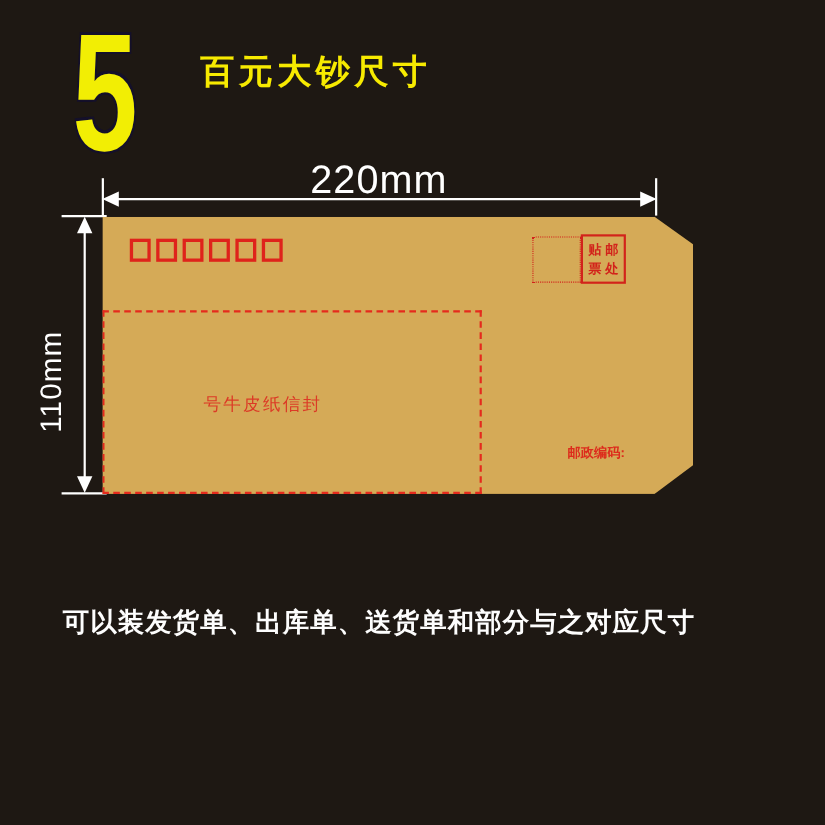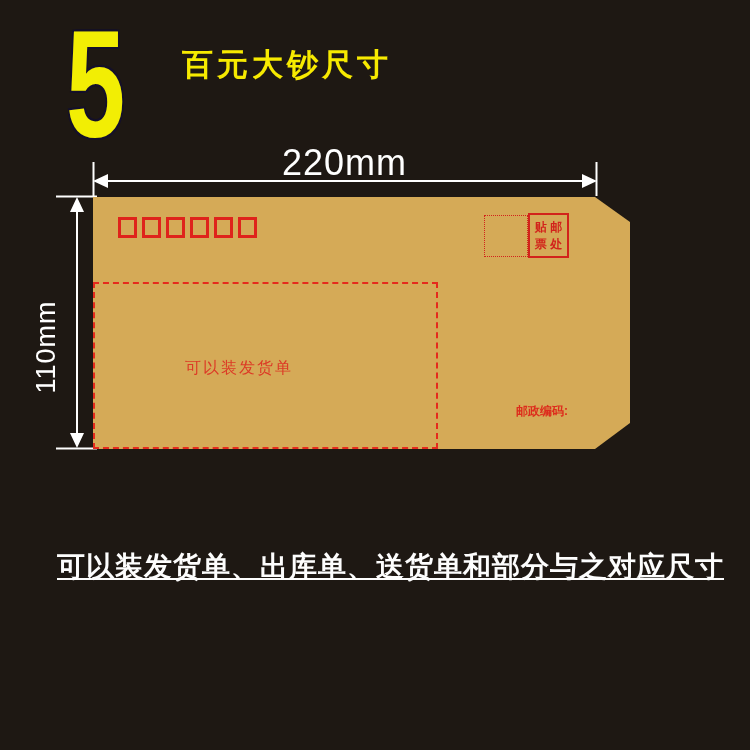--- a/index.html
+++ b/index.html
@@ -144,25 +144,24 @@
     white-space: nowrap;
     padding-left: 46px;
   }
   
   .description {
     position: absolute;
     left: 57px;
     top: 549px;
     width: 670px;
     color: #fdfdfd;
-    font-size: 28px;
+    font-size: 24px;
     font-weight: bold;
     line-height: 36px;
     letter-spacing: 1px;
-    text-decoration: underline;
   }
 </style>
 </head>
 <body>
 
 <div class="canvas">
 
   <div class="big-number">5</div>
   <div class="product-title">百元大钞尺寸</div>
 
@@ -198,21 +197,21 @@
     <div class="stamp-dotted-box"></div>
 
     <div class="stamp-solid-box">
       <span class="stamp-char">贴</span>
       <span class="stamp-char">邮</span>
       <span class="stamp-char">票</span>
       <span class="stamp-char">处</span>
     </div>
 
     <div class="cash-dashed-box"></div>
-    <div class="cash-label">可以装发货单</div>
+    <div class="cash-label">号牛皮纸信封</div>
 
     <div class="postcode-label">邮政编码:</div>
   </div>
 
   <div class="description">
     <div>可以装发货单、出库单、送货单和部分与之对应尺寸</div>
   </div>
 
 </div>
 

